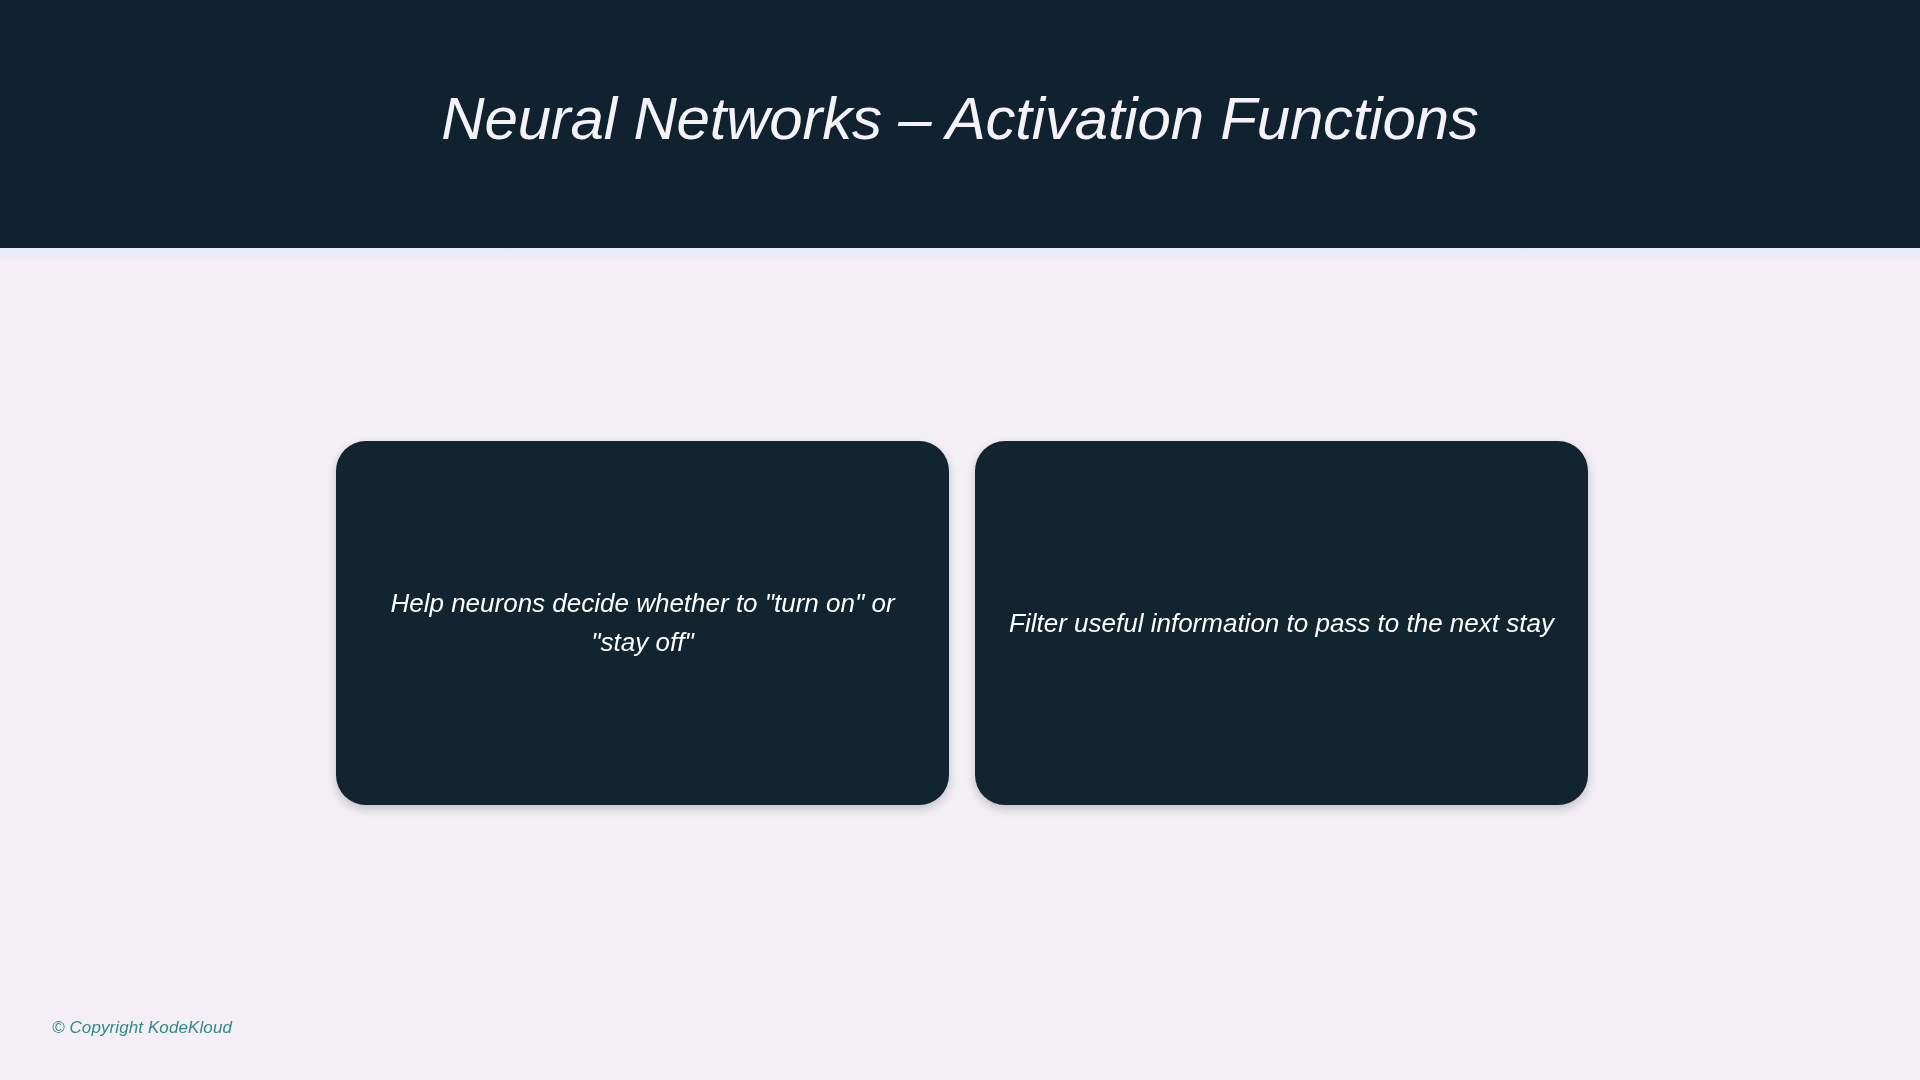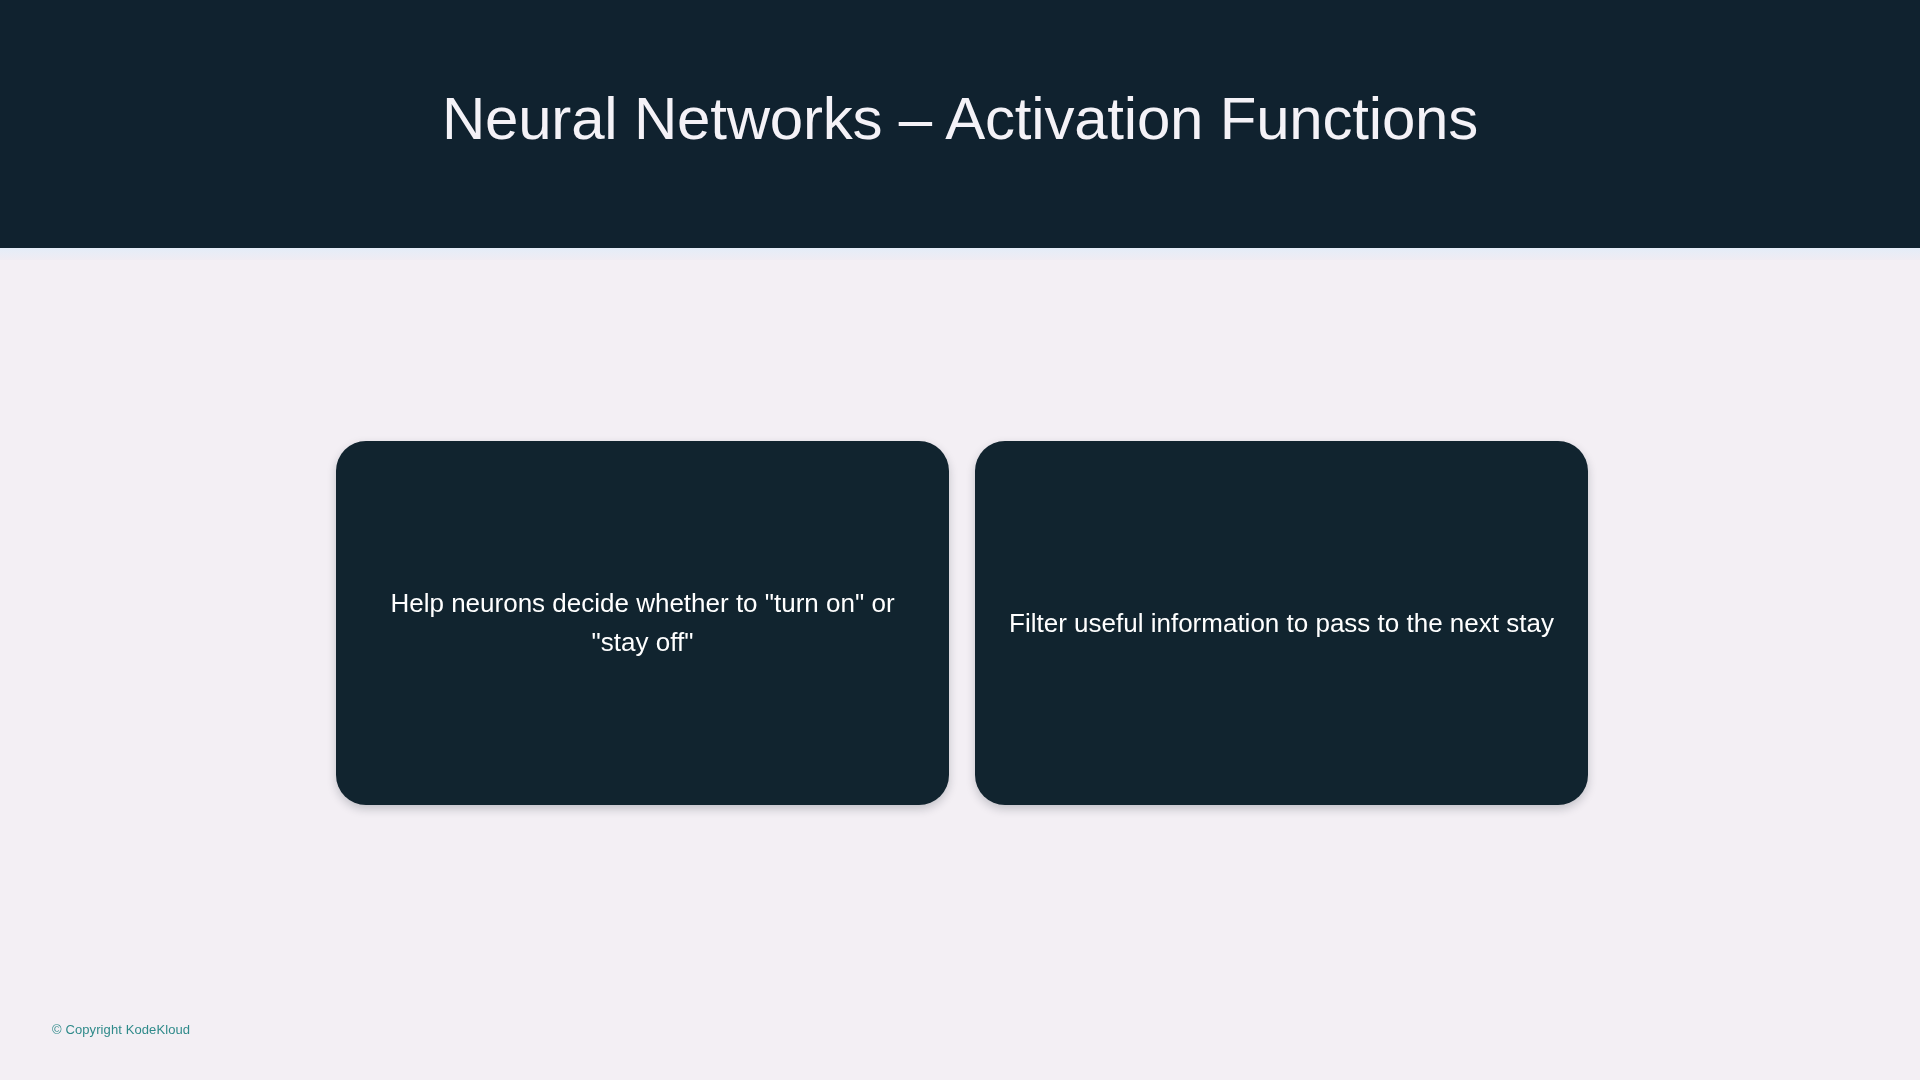--- a/index.html
+++ b/index.html
@@ -1,16 +1,16 @@
 <!DOCTYPE html>
 <html><head>
 <meta charset="utf-8">
 <title>Neural Networks – Activation Functions</title>
 <style>
-  * { margin: 0; padding: 0; box-sizing: border-box; }
+  * { margin: 0; padding: 0; box-sizing: border-box; font-style: italic; }
 
   html, body {
     width: 1920px;
     height: 1080px;
     overflow: hidden;
   }
 
   body {
     background: #f3eff4;
     font-family: "Liberation Sans", sans-serif;
@@ -85,21 +85,21 @@
 
   
   .slide-footer {
     position: absolute;
     left: 52px;
     bottom: 42px;
   }
 
   .copyright {
     color: #2f8a8a;
-    font-size: 13px;
+    font-size: 17px;
     font-weight: 400;
     letter-spacing: 0.1px;
   }
 </style>
 </head>
 <body>
 
 <div class="slide-header">
   <h1 class="slide-title">Neural Networks – Activation Functions</h1>
 </div>

